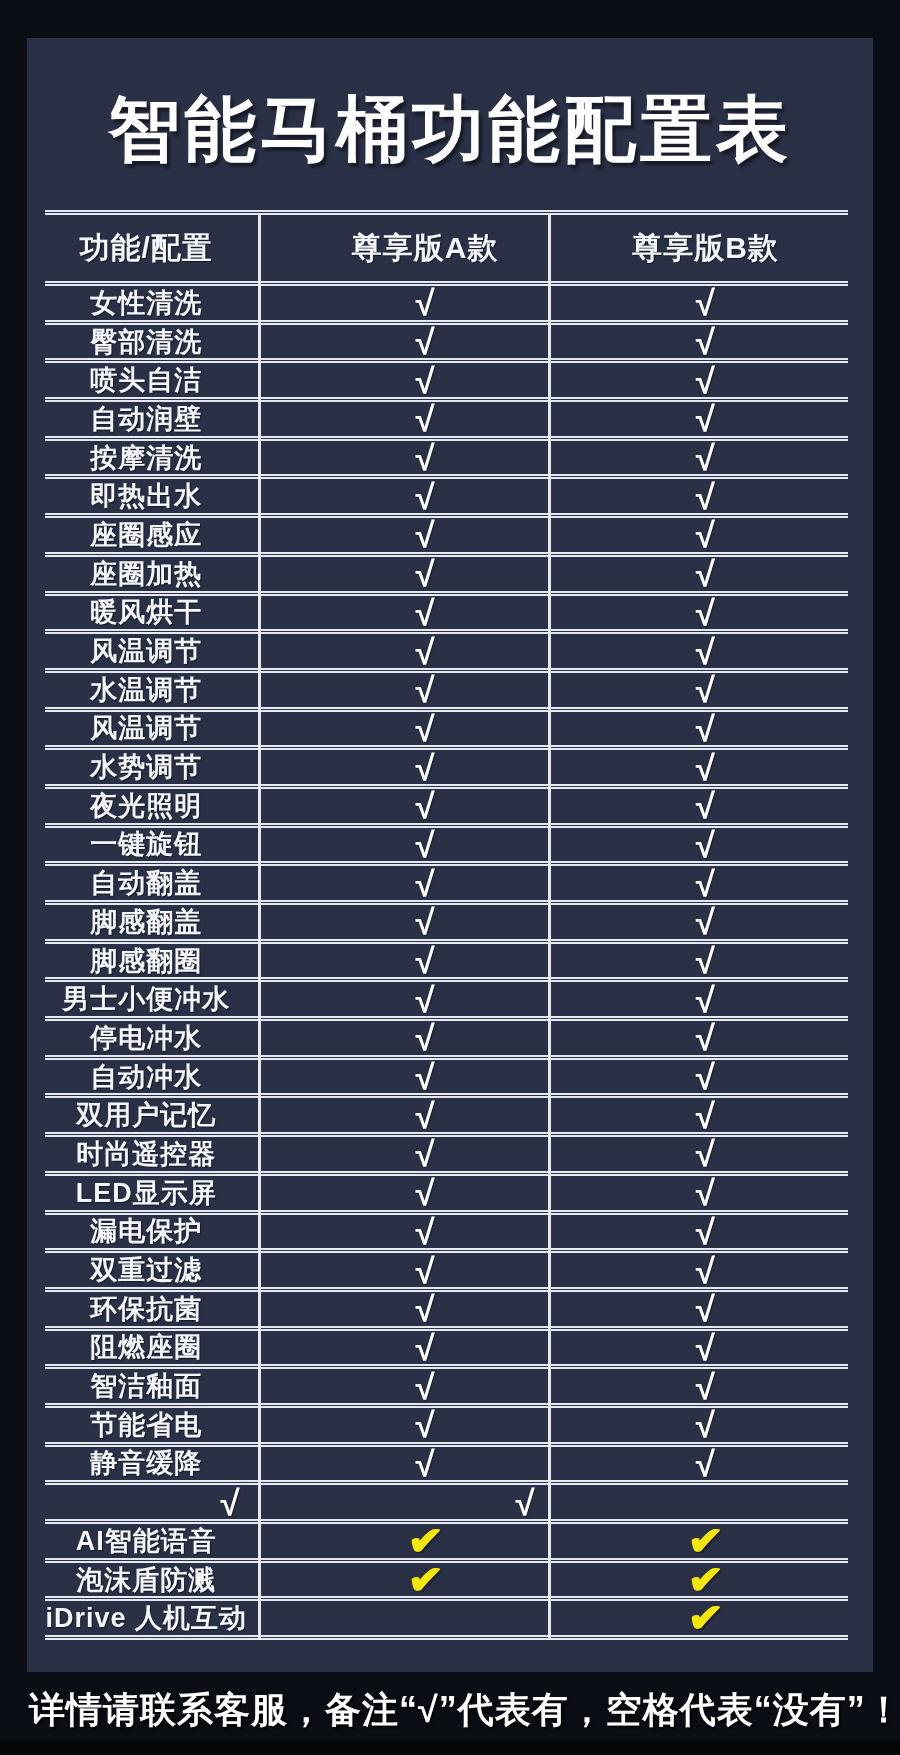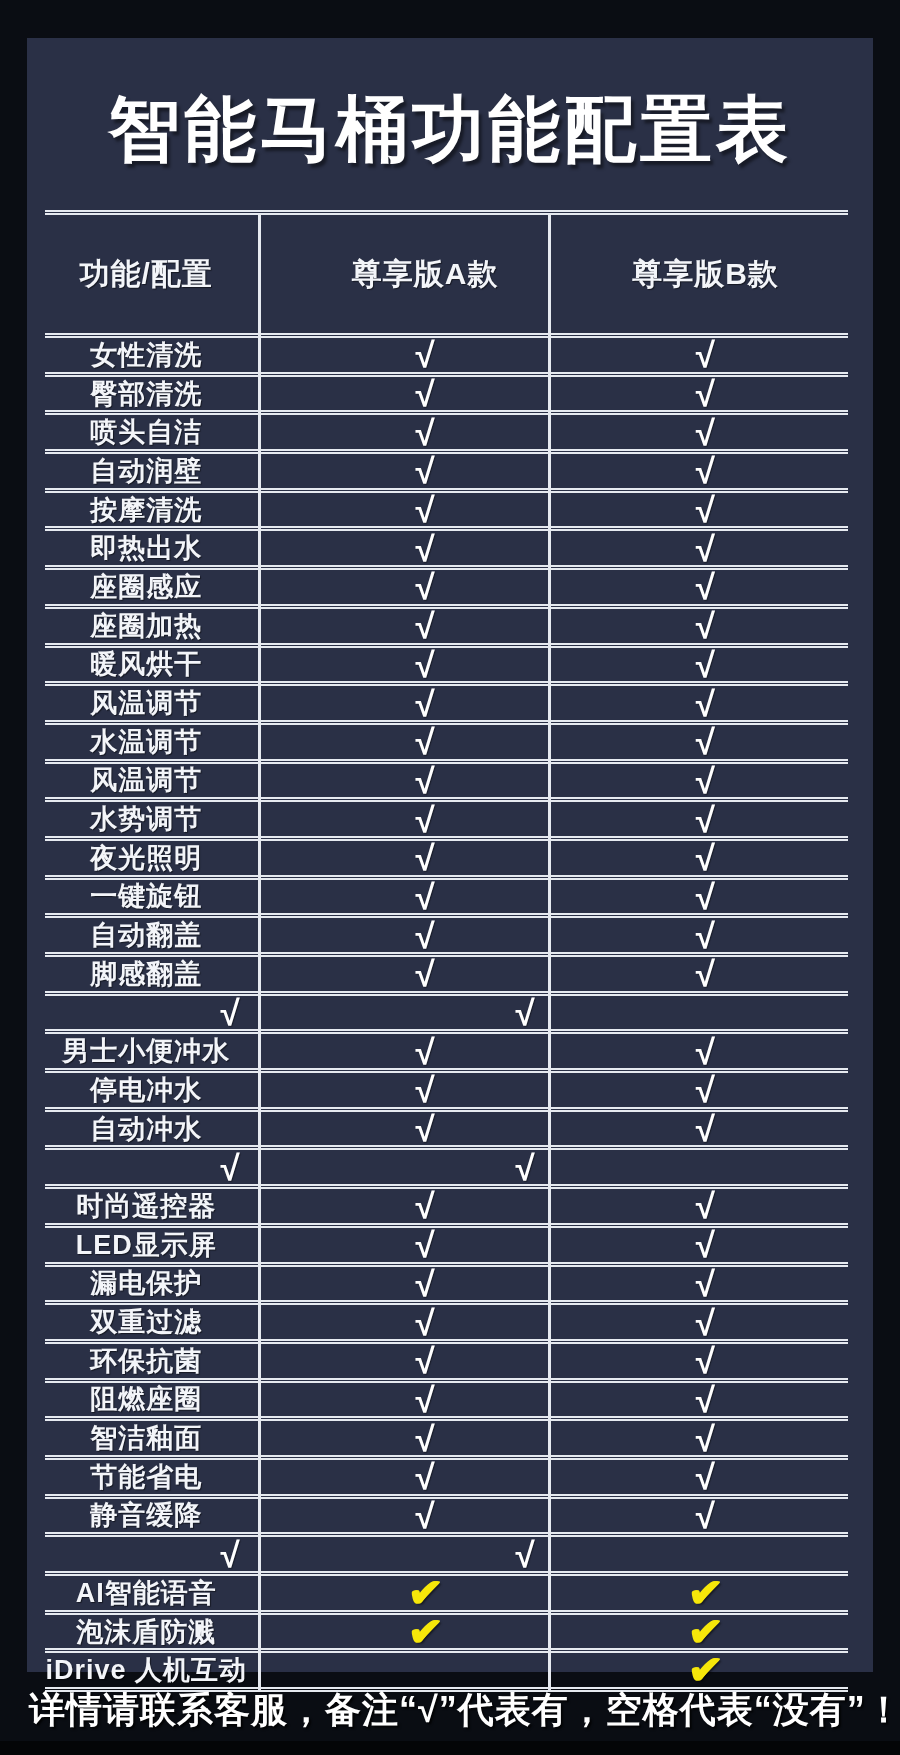--- a/index.html
+++ b/index.html
@@ -39,21 +39,21 @@
   }
   .ftable {
     position: absolute;
     left: 18px;
     top: 172px;
     width: 803px;
     border-top: 5px double #e6eaf0;
   }
   .hrow {
     display: flex;
-    height: 123px;
+    height: 71px;
     border-bottom: 5px double #e6eaf0;
   }
   .trow {
     display: flex;
     height: 38.7px;
     border-bottom: 5px double #e6eaf0;
   }
   .c1 { width: 213px; }
   .c2 { width: 290px; margin-left: 40px; }
   .c3 { width: 300px; }
@@ -298,20 +298,21 @@
     <div class="cell c1">脚感翻盖</div>
     <div class="cell c2">
               <span class="mark check">√</span>
             </div>
     <div class="cell c3">
               <span class="mark check">√</span>
             </div>
   </div>
 
   <div class="trow">
+    <div class="cell c1">脚感翻圈</div>
     <div class="cell c2">
               <span class="mark check">√</span>
             </div>
     <div class="cell c3">
               <span class="mark check">√</span>
             </div>
   </div>
 
   <div class="trow">
     <div class="cell c1">男士小便冲水</div>
@@ -337,20 +338,21 @@
     <div class="cell c1">自动冲水</div>
     <div class="cell c2">
               <span class="mark check">√</span>
             </div>
     <div class="cell c3">
               <span class="mark check">√</span>
             </div>
   </div>
 
   <div class="trow">
+    <div class="cell c1">双用户记忆</div>
     <div class="cell c2">
               <span class="mark check">√</span>
             </div>
     <div class="cell c3">
               <span class="mark check">√</span>
             </div>
   </div>
 
   <div class="trow">
     <div class="cell c1">时尚遥控器</div>

